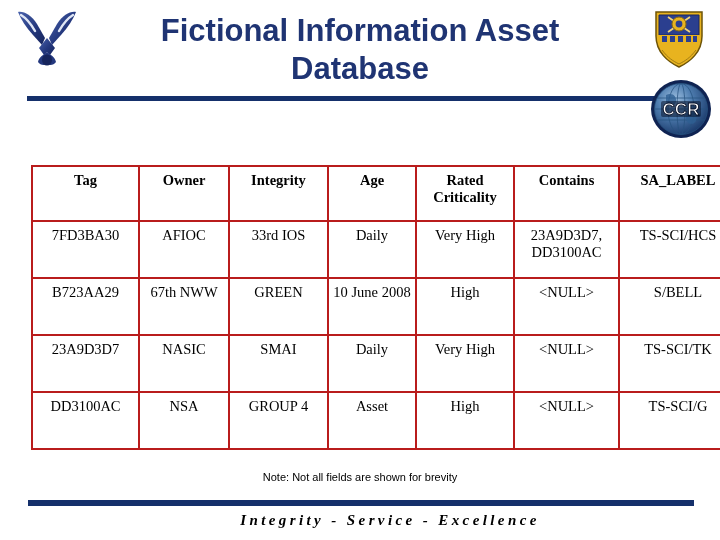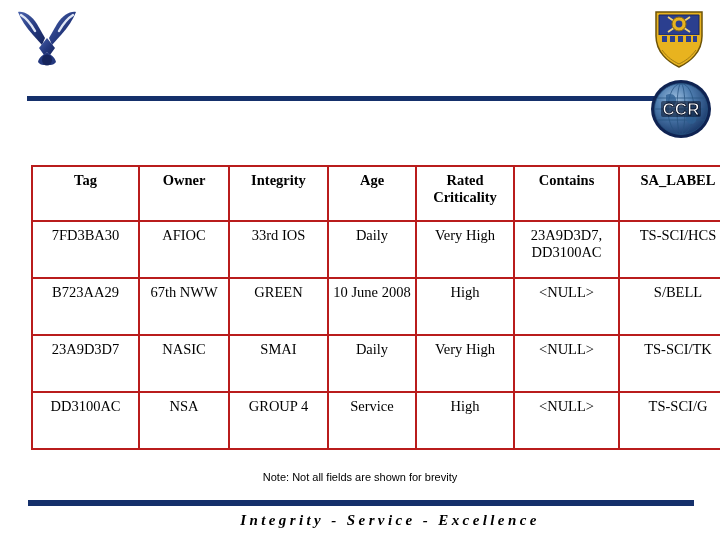--- a/index.html
+++ b/index.html
@@ -136,20 +136,24 @@
     letter-spacing: 3.4px;
     color: #000000;
     padding-left: 30px;
   }
 </style>
 </head>
 <body>
 
 <div id="header">
 
+  <div id="page-title">
+    <div>Fictional Information Asset</div>
+    <div>Database</div>
+  </div>
 
   <div id="header-rule"></div>
 
   <div class="logo" id="usaf-wings-logo">
     <svg width="70" height="62" viewBox="0 0 70 62" xmlns="http://www.w3.org/2000/svg">
       <defs>
         <linearGradient id="afBlue" x1="0" y1="0" x2="1" y2="1">
           <stop offset="0%" stop-color="#4a63ad"></stop>
           <stop offset="55%" stop-color="#24387e"></stop>
           <stop offset="100%" stop-color="#16245c"></stop>
@@ -247,21 +251,21 @@
       <td>SMAI</td>
       <td>Daily</td>
       <td>Very High</td>
       <td>&lt;NULL&gt;</td>
       <td>TS-SCI/TK</td>
     </tr>
     <tr>
       <td>DD3100AC</td>
       <td>NSA</td>
       <td>GROUP 4</td>
-      <td>Service</td>
+      <td>Asset</td>
       <td>High</td>
       <td>&lt;NULL&gt;</td>
       <td>TS-SCI/G</td>
     </tr>
   </tbody>
 </table>
 
 <div id="note-text">Note: Not all fields are shown for brevity</div>
 <div id="footer-rule"></div>
 <div id="tagline">Integrity - Service - Excellence</div>

